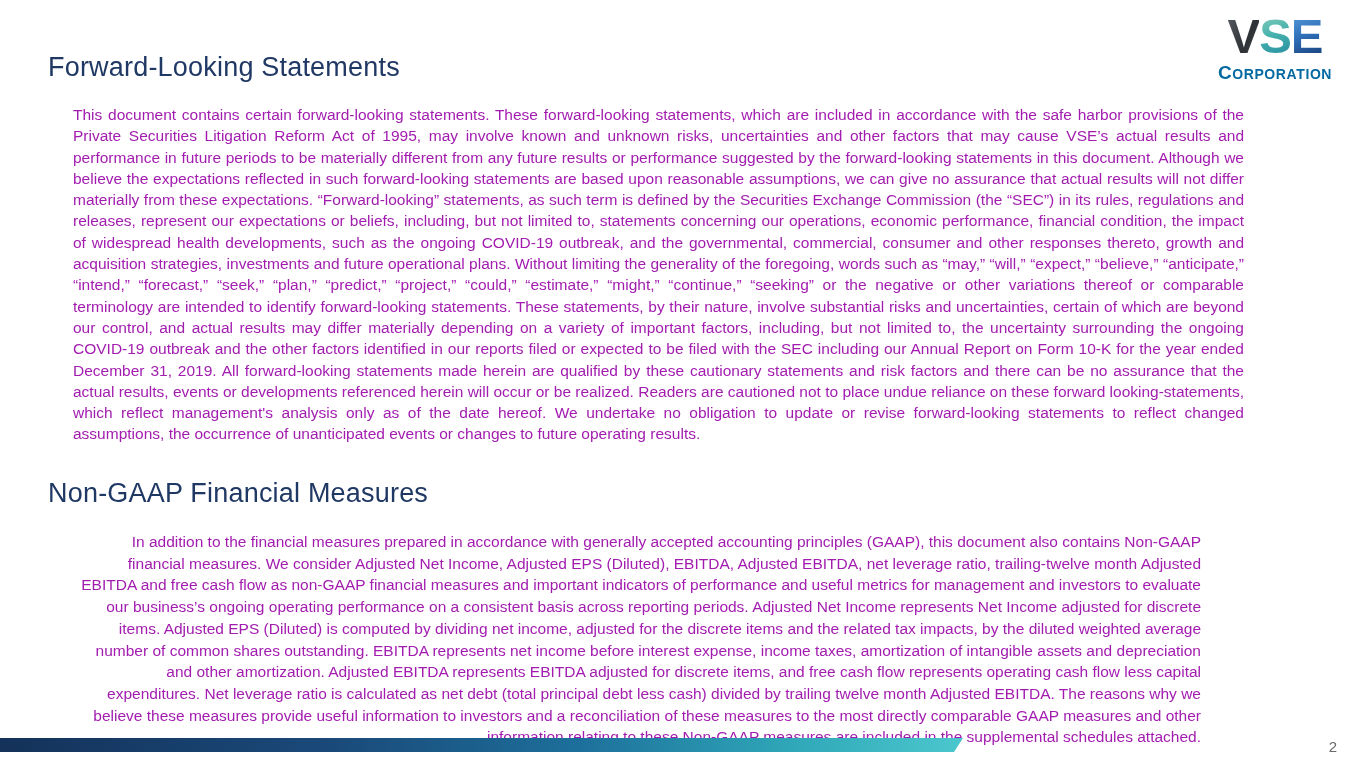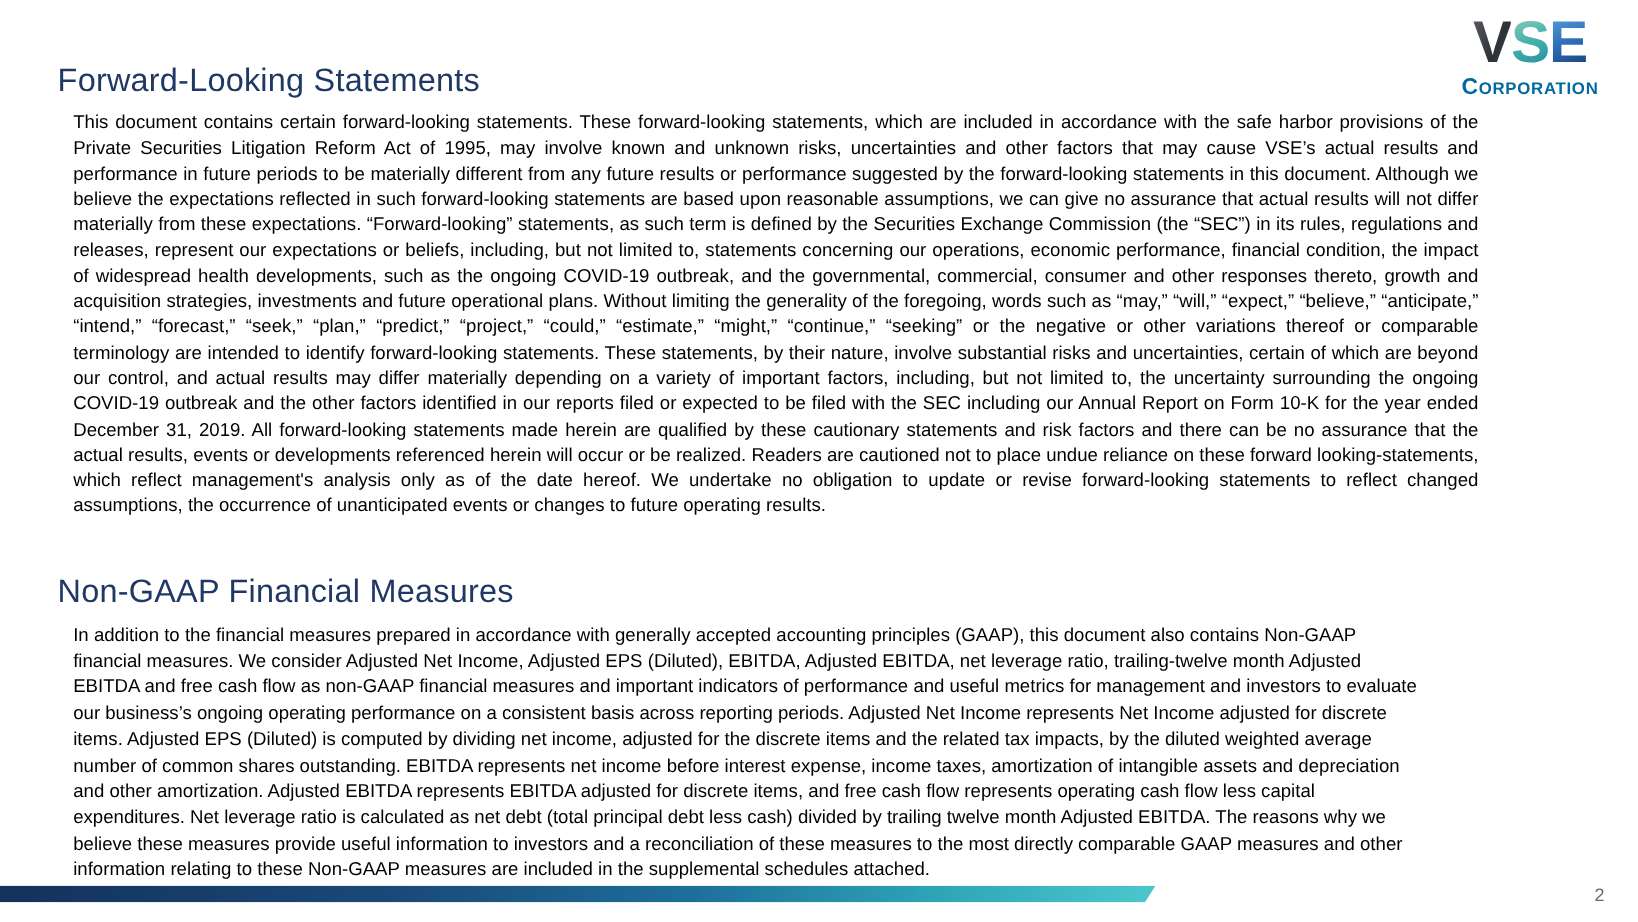--- a/index.html
+++ b/index.html
@@ -19,35 +19,35 @@
     font-weight: normal;
     letter-spacing: 0.2px;
     margin: 0;
   }
   #heading-fls { top: 52px; }
   #heading-ngfm { top: 478px; }
 
   .body-text {
     position: absolute;
     left: 61px;
-    color: #000000;
+    color: #a21caf;
     font-size: 15.5px;
-    margin: 0;
+    margin: 12px;
   }
   #para-fls {
     top: 92px;
     width: 1171px;
     line-height: 21.3px;
     text-align: justify;
   }
   #para-ngfm {
     top: 519px;
     width: 1128px;
     line-height: 21.7px;
-    text-align: left;
+    text-align: right;
   }
 
   
   .logo {
     position: absolute;
     top: 12px; right: 28px;
     width: 124px;
     text-align: center;
     line-height: 1;
   }

